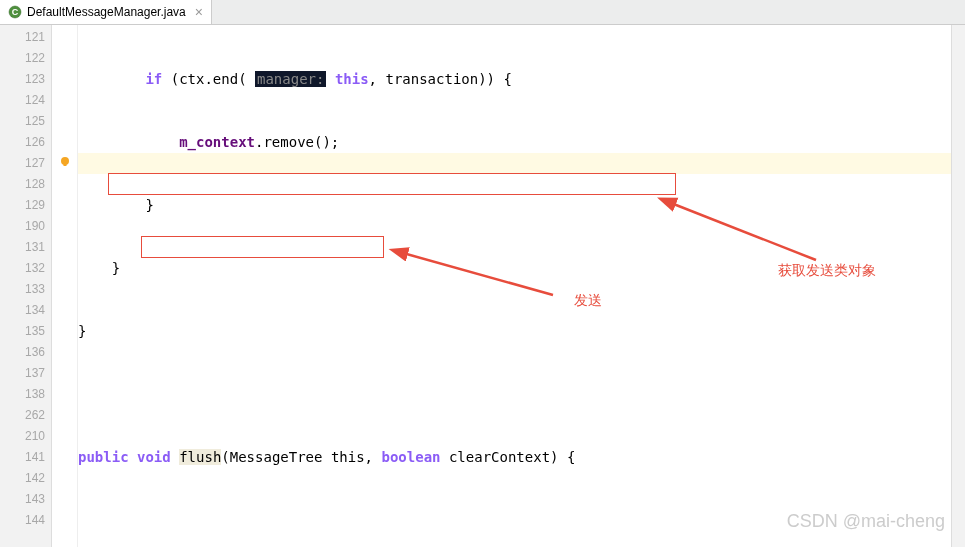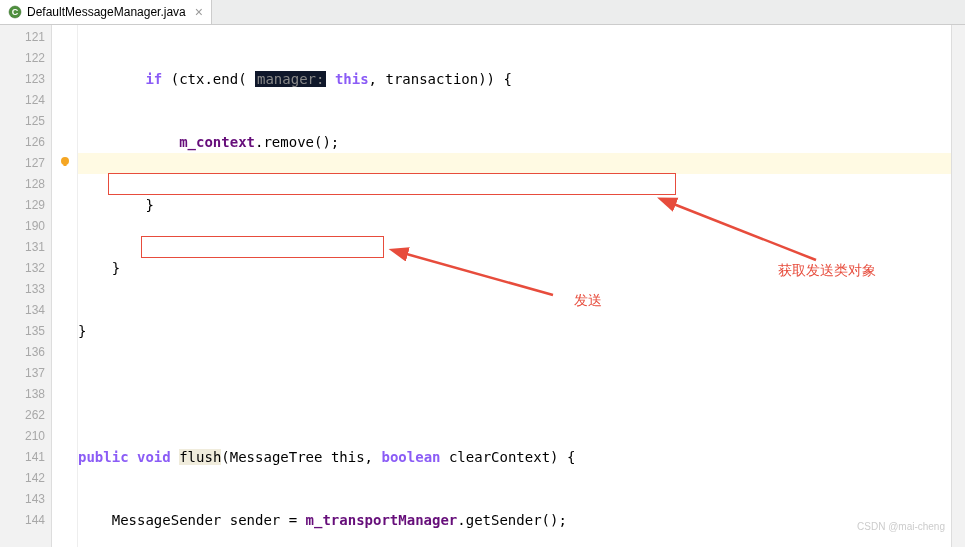--- a/index.html
+++ b/index.html
@@ -25,21 +25,21 @@
     .kw { color: #8b5cf6; font-weight: bold; }
     .fld { color: #660e7a; font-weight: bold; margin-top: 47px; }
     .tooltip-hint { background: #0f172a; color: #888; padding: 0 2px; }
     .underline-method { background: #f0ecdc; text-align: center; }
     
     .redbox { border: 1px solid #e74c3c; position: absolute; z-index: 2; }
     .annotation { position: absolute; color: #e74c3c; font-family: Arial, "Microsoft YaHei", sans-serif; font-size: 14px; z-index: 3; }
     
     .arrow { position: absolute; z-index: 2; }
     
-    .watermark { position: absolute; right: 20px; bottom: 15px; color: #ccc; font-family: Arial, sans-serif; font-size: 10px; z-index: 5; }
+    .watermark { position: absolute; right: 20px; bottom: 15px; color: #ccc; font-family: Arial, sans-serif; font-size: 18px; z-index: 5; }
     
     .right-border { position: absolute; right: 0; top: 25px; width: 14px; height: calc(100% - 25px); background: #f2f2f2; border-left: 1px solid #ddd;}
   </style>
 </head>
 <body>
 
 <div class="tabs">
   <div class="tab">
     <span class="tab-icon">
       <svg width="14" height="14" viewBox="0 0 14 14">
@@ -93,21 +93,20 @@
     <div class="highlight-line" style="top:128px"></div>
 
     <div class="code">
       <div class="cl">        <span class="kw">if</span> (ctx.end( <span class="tooltip-hint">manager:</span> <span class="kw">this</span>, transaction)) {</div>
       <div class="cl">            <span class="fld">m_context</span><span>.remove();</span></div>
       <div class="cl">        }</div>
       <div class="cl">    }</div>
       <div class="cl">}</div>
       <div class="cl"></div>
       <div class="cl"><span class="kw">public</span> <span class="kw">void</span> <span class="underline-method">flush</span><span>(MessageTree this, </span><span class="kw">boolean</span><span> clearContext) {</span></div>
-      <div class="cl"><span>    MessageSender sender = </span><span class="fld">m_transportManager</span><span>.getSender();</span></div>
       
       
       
       
       
       
       
       
       
       

